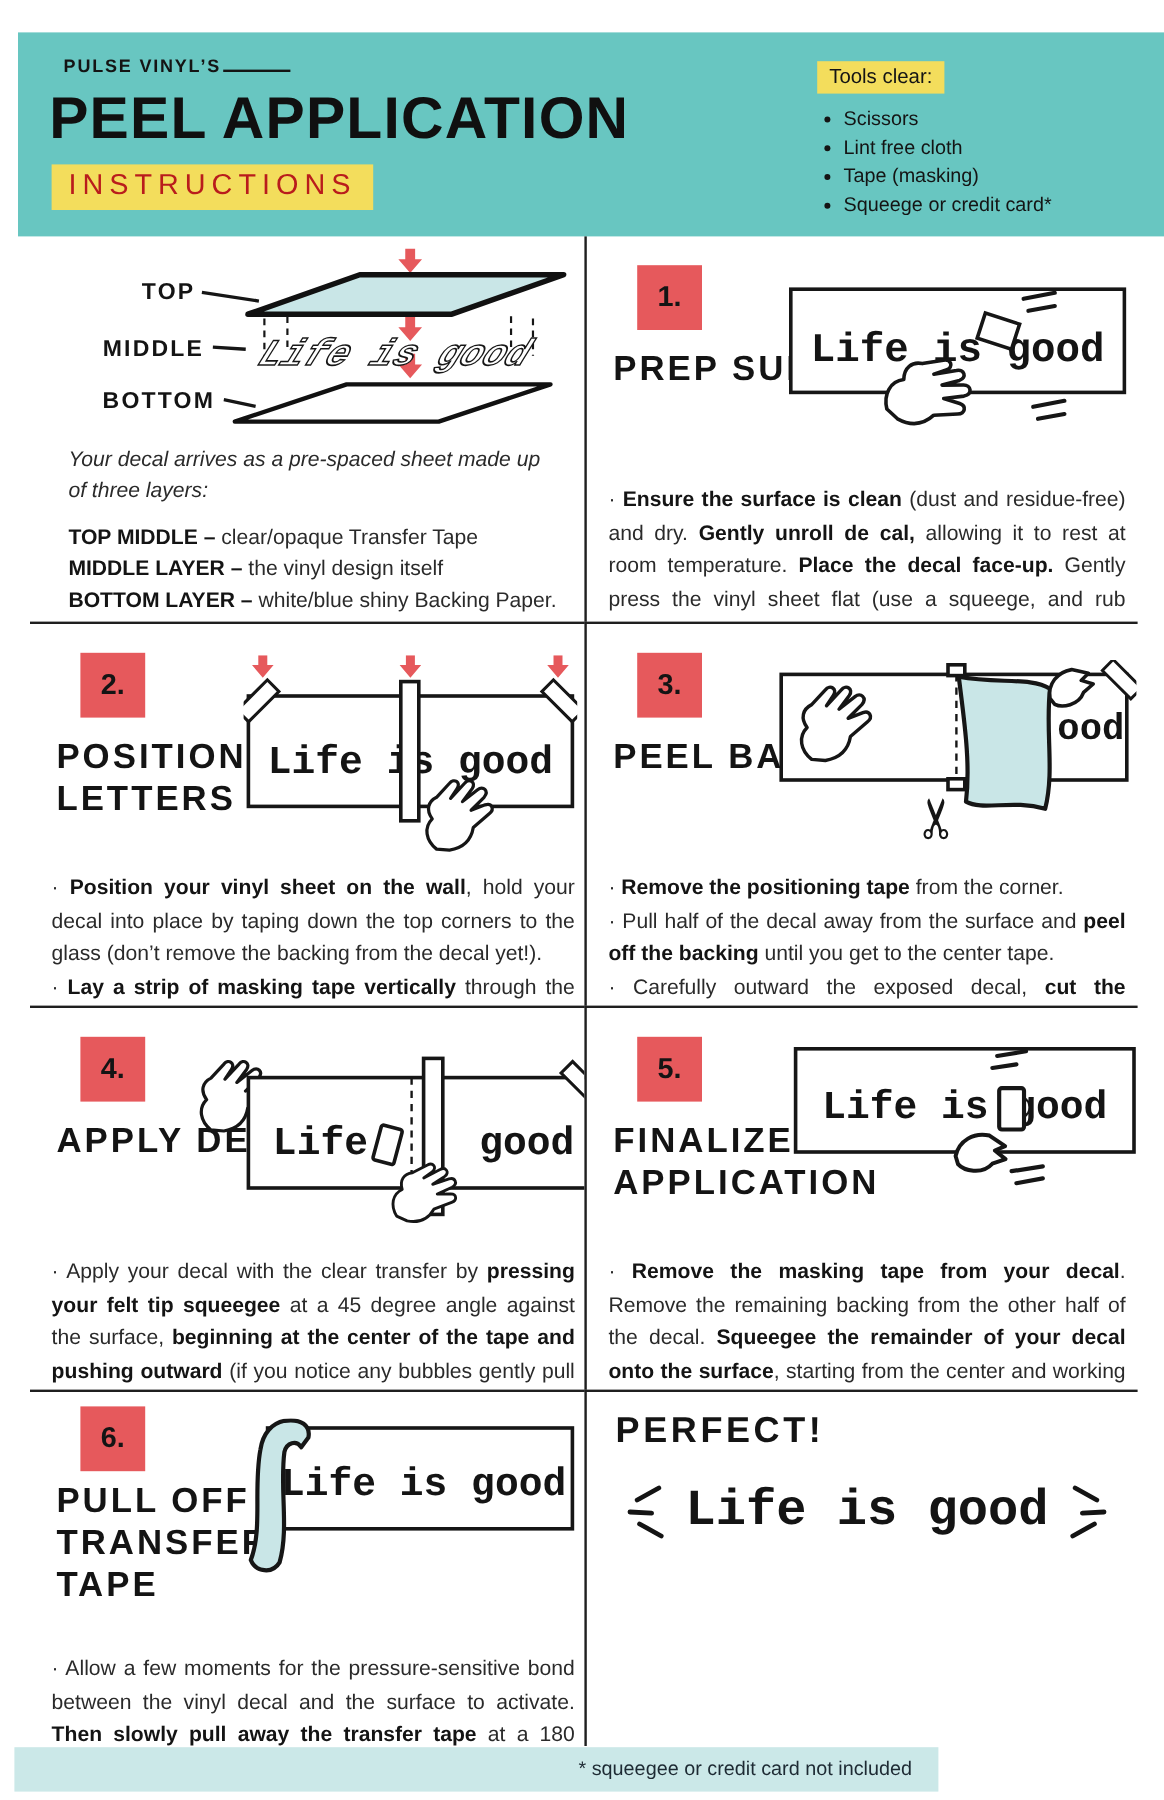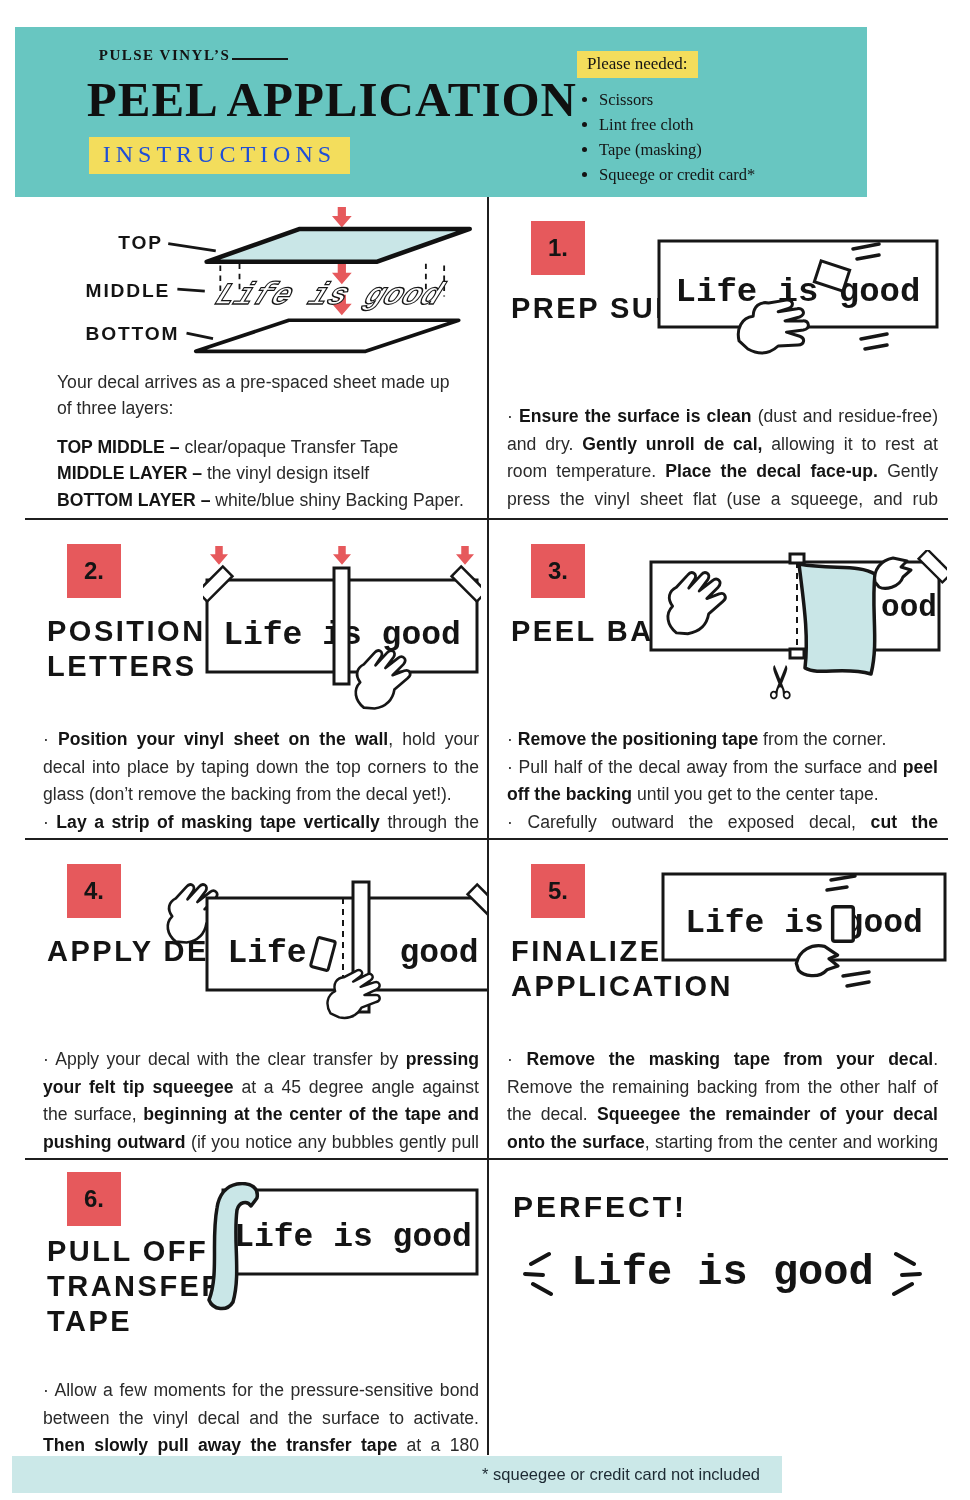--- a/index.html
+++ b/index.html
@@ -5,27 +5,27 @@
   :root{
     --teal:#68c6c1; --teal-light:#cbe8e8; --sheet:#c9e6e7;
     --yellow:#f3dd5c; --red:#e6595c; --ink:#161616; --body:#2a2a2a;
   }
   html,body{margin:0;padding:0;}
   body{width:970px;height:1500px;position:relative;background:#fff;
        font-family:"Liberation Sans",sans-serif;color:var(--body);}
   b{font-weight:700;color:#141414;}
 
   
-  .hero{position:absolute;left:15px;top:27px;width:852px;height:170px;background:var(--teal);
-        box-sizing:border-box;padding:20px 30px 0 26px;display:flex;justify-content:flex-end;font-family:Liberation Serif, serif;}
+  .hero{position:absolute;left:15px;top:27px;width:956px;height:170px;background:var(--teal);
+        box-sizing:border-box;padding:20px 30px 0 26px;display:flex;justify-content:space-between;}
   .brand{font-size:15px;font-weight:700;letter-spacing:1.5px;color:#141414;margin-left:12px;}
   .brand .rule{display:inline-block;width:56px;border-bottom:2px solid #141414;height:11px;margin-left:2px;}
   .hero-title{font-size:49px;font-weight:700;letter-spacing:1px;color:#101010;margin:10px 0 0 0;line-height:1.05;}
   .hero-sub{display:inline-block;background:var(--yellow);padding:4px 14px 6px;font-size:24px;
-            letter-spacing:5px;margin:12px 0 0 2px;font-weight:400;color:#1d4ed8;}
+            letter-spacing:5px;margin:12px 0 0 2px;font-weight:400;color:#b91c1c;}
   .tools{width:260px;padding-top:4px;}
   .tools-label{display:inline-block;background:var(--yellow);padding:3px 10px 4px;font-size:17px;color:#141414;}
   .tools ul{margin:12px 0 0 0;padding-left:22px;list-style:disc;}
   .tools li{font-size:16.5px;margin:5px 0;color:#141414;}
 
   
   .grid{position:absolute;left:25px;top:197px;width:923px;display:grid;
         grid-template-columns:462px 461px;grid-template-rows:321px 320px 320px 297px;}
   .cell{box-sizing:border-box;position:relative;overflow:hidden;}
   .cell.l{padding:0 8px 0 18px;}
@@ -40,25 +40,25 @@
   .step-head{position:relative;}
   .ill{position:absolute;}
   .step-body{margin-top:14px;}
   .step-body p{font-size:17.6px;line-height:1.57;text-align:justify;margin:0;}
   .s6 .step-num{margin-top:12px;}
   .s6 .step-title{margin-top:8px;}
   .s6 .step-body{margin-top:10px;}
 
   
   .intro-svg{width:446px;height:148px;margin-top:10px;display:block;}
-  .intro-body{font-size:17.6px;line-height:1.5;margin:14px 0 0 14px;width:402px;}
+  .intro-body{font-size:17.6px;line-height:1.5;margin:14px 0 0 14px;width:402px;font-style:italic;}
   .layers-list{margin:12px 0 0 14px;font-size:17.6px;line-height:1.5;}
 
   
-  .perfect-title{font-size:30px;font-weight:700;letter-spacing:3px;margin:30px 0 0 6px;color:#141414;}
+  .perfect-title{font-size:30px;font-weight:700;letter-spacing:3px;margin:16px 0 0 6px;color:#141414;}
   .perfect-decal{display:flex;align-items:center;justify-content:center;gap:16px;margin-top:24px;}
   .decal-big{font-family:"Liberation Mono",monospace;font-weight:700;font-size:42px;color:#141414;white-space:nowrap;}
   .sparkle{stroke:#141414;stroke-width:4;stroke-linecap:round;fill:none;}
   .perfect-body p{font-size:17.6px;line-height:1.5;margin:22px 0 0 6px;width:434px;text-align:left;}
 
   
   .footnote{position:absolute;left:12px;top:1456px;width:770px;height:37px;background:var(--teal-light);
             display:flex;align-items:center;justify-content:flex-end;box-sizing:border-box;
             padding-right:22px;font-size:16.5px;color:#1d2a33;}
 
@@ -93,21 +93,21 @@
   </defs>
 </svg>
 
 <header class="hero">
   <div>
     <div class="brand"><span>PULSE VINYL’S</span><span class="rule"></span></div>
     <h1 class="hero-title">PEEL APPLICATION</h1>
     <div><span class="hero-sub">INSTRUCTIONS</span></div>
   </div>
   <div class="tools">
-    <span class="tools-label">Please needed:</span>
+    <span class="tools-label">Tools clear:</span>
     <ul>
       <li>Scissors</li>
       <li>Lint free cloth</li>
       <li>Tape (masking)</li>
       <li>Squeege or credit card*</li>
     </ul>
   </div>
 </header>
 
 <div class="grid">

